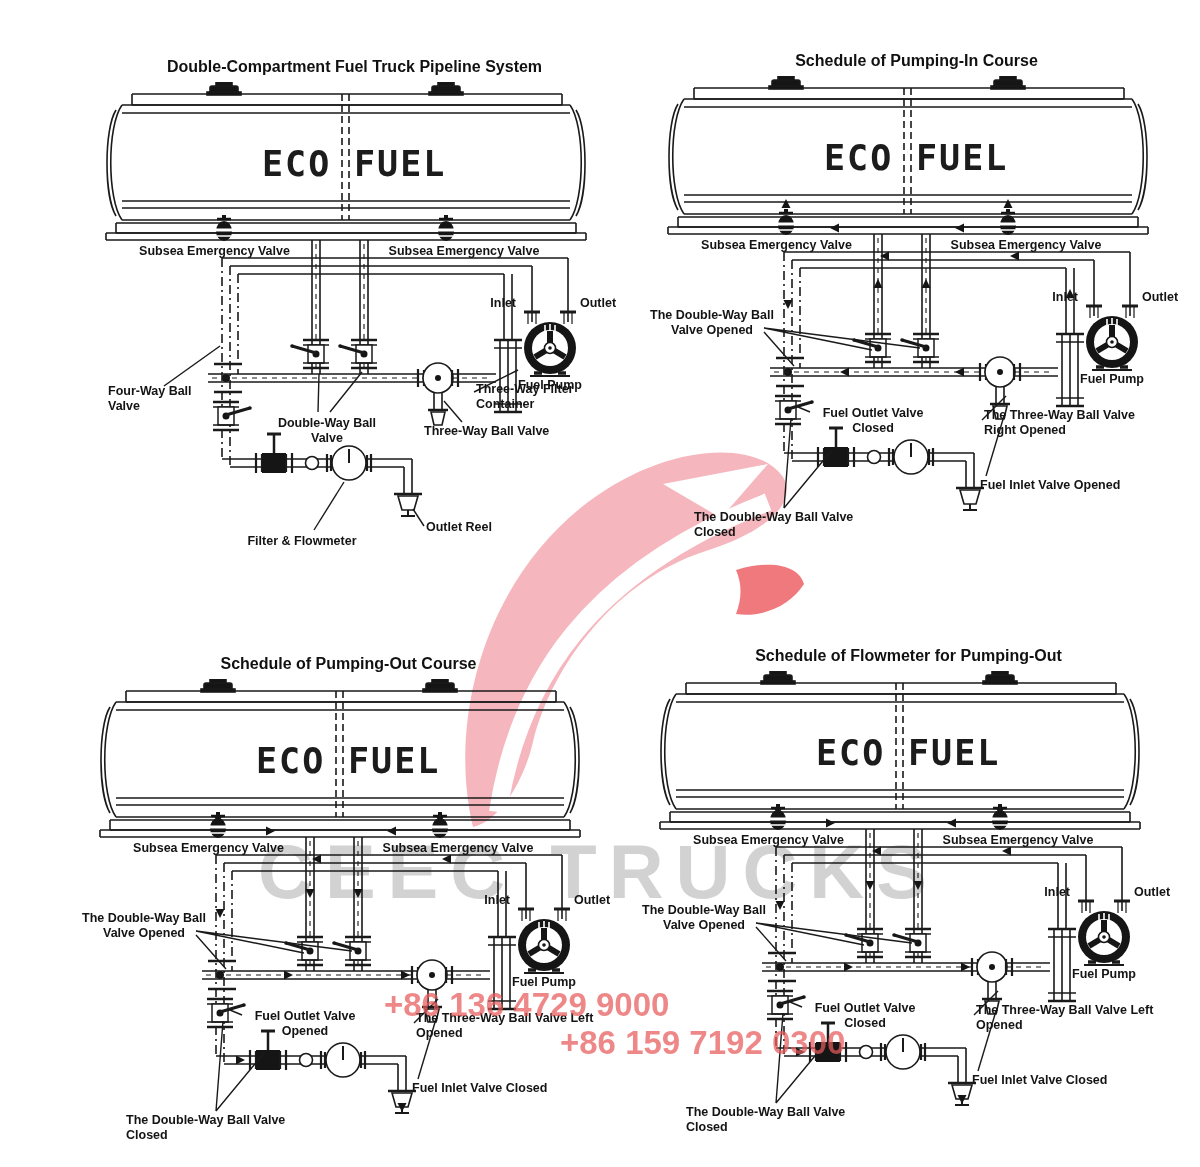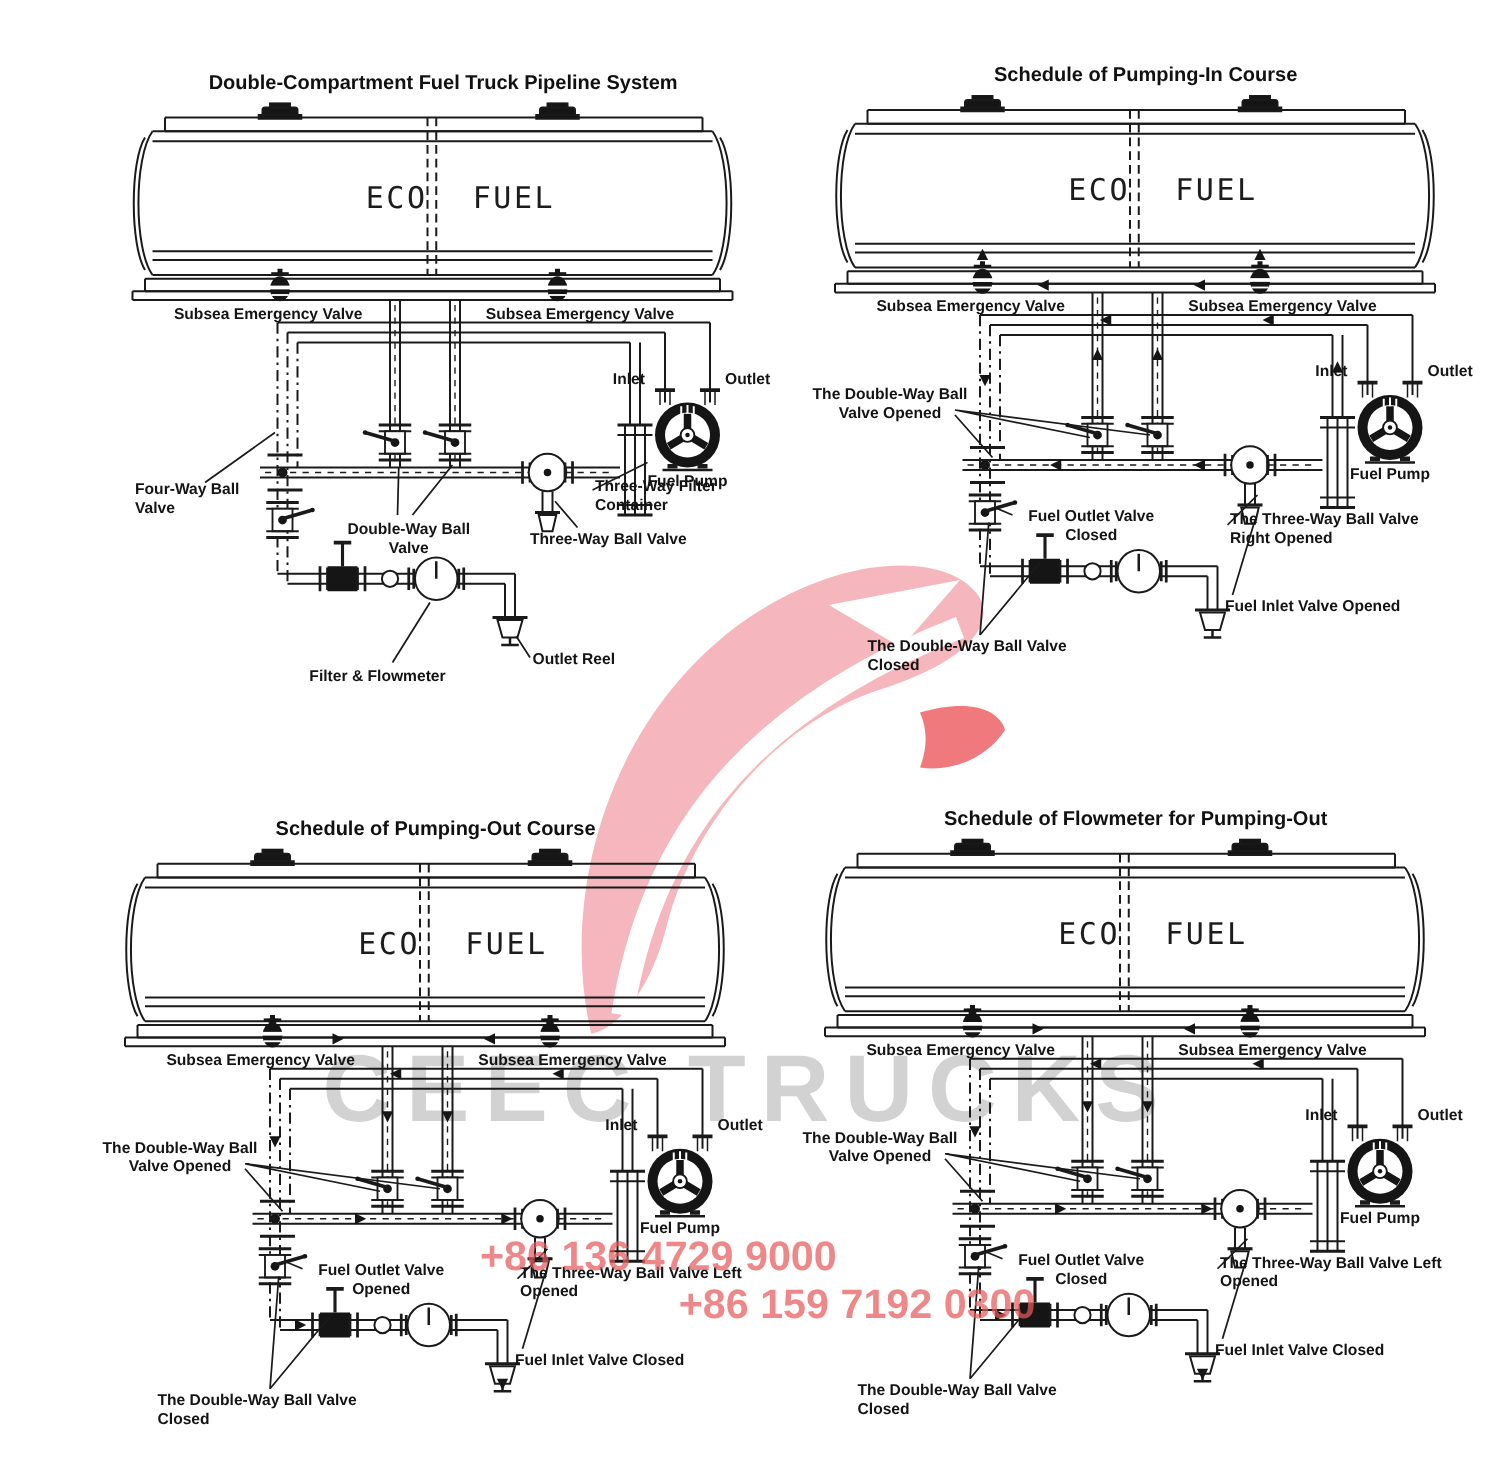--- a/index.html
+++ b/index.html
@@ -8,30 +8,30 @@
   .header-note{position:absolute;left:74px;top:8px;font-size:19px;font-style:italic;
         color:#2e2e2e;letter-spacing:.2px;z-index:3;}
   .quad{position:absolute;width:565px;z-index:1;}
   .qtitle{font-weight:bold;font-size:16px;text-align:center;color:#111;}
   .qcanvas{position:relative;height:505px;margin-top:6px;}
   .pipes{position:absolute;left:0;top:0;}
   .lbl{position:absolute;font-weight:bold;font-size:12.5px;line-height:1.22;color:#141414;}
   .lbl-c{text-align:center;}
   .lbl-l{text-align:left;}
   .lbl-r{text-align:right;}
-  .tanktext{position:absolute;font-family:"DejaVu Sans Mono",monospace;font-size:24px;
-        font-weight:400;letter-spacing:2px;color:#1c1c1c;text-align:right;}
+  .tanktext{position:absolute;font-family:"DejaVu Sans Mono",monospace;font-size:35px;
+        font-weight:700;letter-spacing:2px;color:#1c1c1c;text-align:left;}
   
   .wm-logo{position:absolute;left:438px;top:422px;z-index:0;}
   .wm-brand{position:absolute;left:258px;top:828px;z-index:0;font-weight:bold;font-size:76px;
         letter-spacing:12px;color:#8c8c8c;opacity:.38;white-space:nowrap;}
   .wm-phone{position:absolute;z-index:2;font-size:33px;font-weight:bold;color:#e85b5b;
         opacity:.72;white-space:nowrap;display:flex;gap:26px;}
   .wm-phone1{left:384px;top:986px;}
-  .wm-phone2{left:543px;top:1024px;}
+  .wm-phone2{left:560px;top:1024px;}
 </style>
 </head>
 <body>
 
 <div class="page">
 
   <svg width="0" height="0" style="position:absolute" aria-hidden="true">
     <defs>
       <g id="manhole" fill="#151515">
         <rect x="-8" y="-12" width="16" height="5"></rect>

